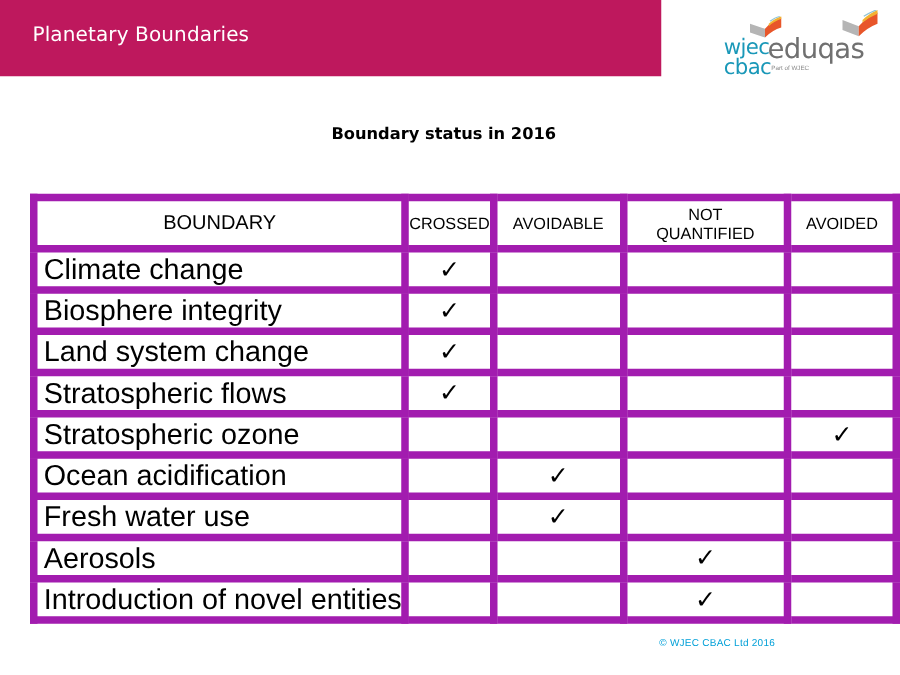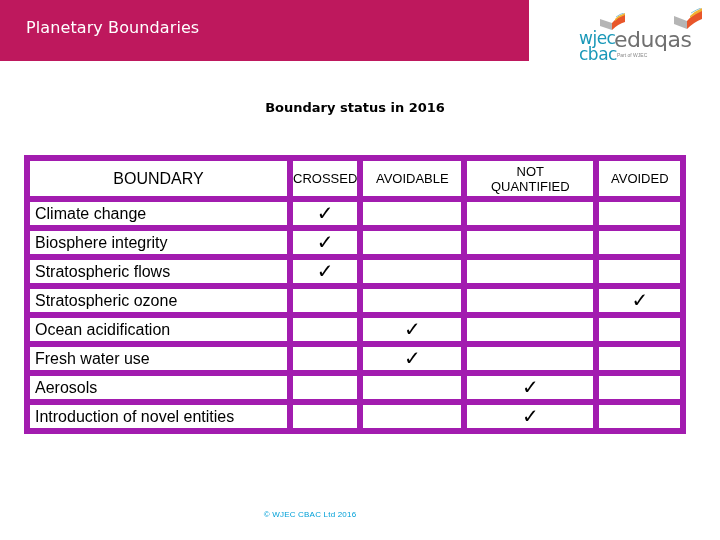--- a/index.html
+++ b/index.html
@@ -52,26 +52,26 @@
       line-height: 15px;
     }
     table.status th.col-boundary { font-size: 16px; width: 263px; }
     table.status th.col-crossed { width: 61px; }
     table.status th.col-avoidable { width: 104px; }
     table.status th.col-notq { width: 132px; }
     table.status th.col-avoided { width: 87px; }
 
     table.status td { height: 29px; text-align: center; }
     table.status td.name {
-      text-align: left; padding-left: 5px; font-size: 16px; color: #000; white-space: nowrap;
+      text-align: left; padding-left: 5px; font-size: 23px; color: #000; white-space: nowrap;
     }
     .check { font-family: "DejaVu Sans", sans-serif; font-size: 20px; color: #000; line-height: 20px; }
 
     .footer {
-      position: absolute; left: 0; width: 620px; top: 510px; text-align: center;
+      position: absolute; left: 0; width: 620px; top: 510px; text-align: right;
       font-size: 8px; color: #00a0d8; letter-spacing: 0.2px;
     }
   </style>
 </head>
 <body>
 
 <div class="header-band">
   <div class="header-title">Planetary Boundaries</div>
 </div>
 
@@ -118,20 +118,27 @@
         <td><span class="check"></span></td>
       </tr>
       <tr>
         <td class="name">Biosphere integrity</td>
         <td><span class="check">✓</span></td>
         <td><span class="check"></span></td>
         <td><span class="check"></span></td>
         <td><span class="check"></span></td>
       </tr>
       <tr>
+        <td class="name">Land system change</td>
+        <td><span class="check">✓</span></td>
+        <td><span class="check"></span></td>
+        <td><span class="check"></span></td>
+        <td><span class="check"></span></td>
+      </tr>
+      <tr>
         <td class="name">Stratospheric flows</td>
         <td><span class="check">✓</span></td>
         <td><span class="check"></span></td>
         <td><span class="check"></span></td>
         <td><span class="check"></span></td>
       </tr>
       <tr>
         <td class="name">Stratospheric ozone</td>
         <td><span class="check"></span></td>
         <td><span class="check"></span></td>

